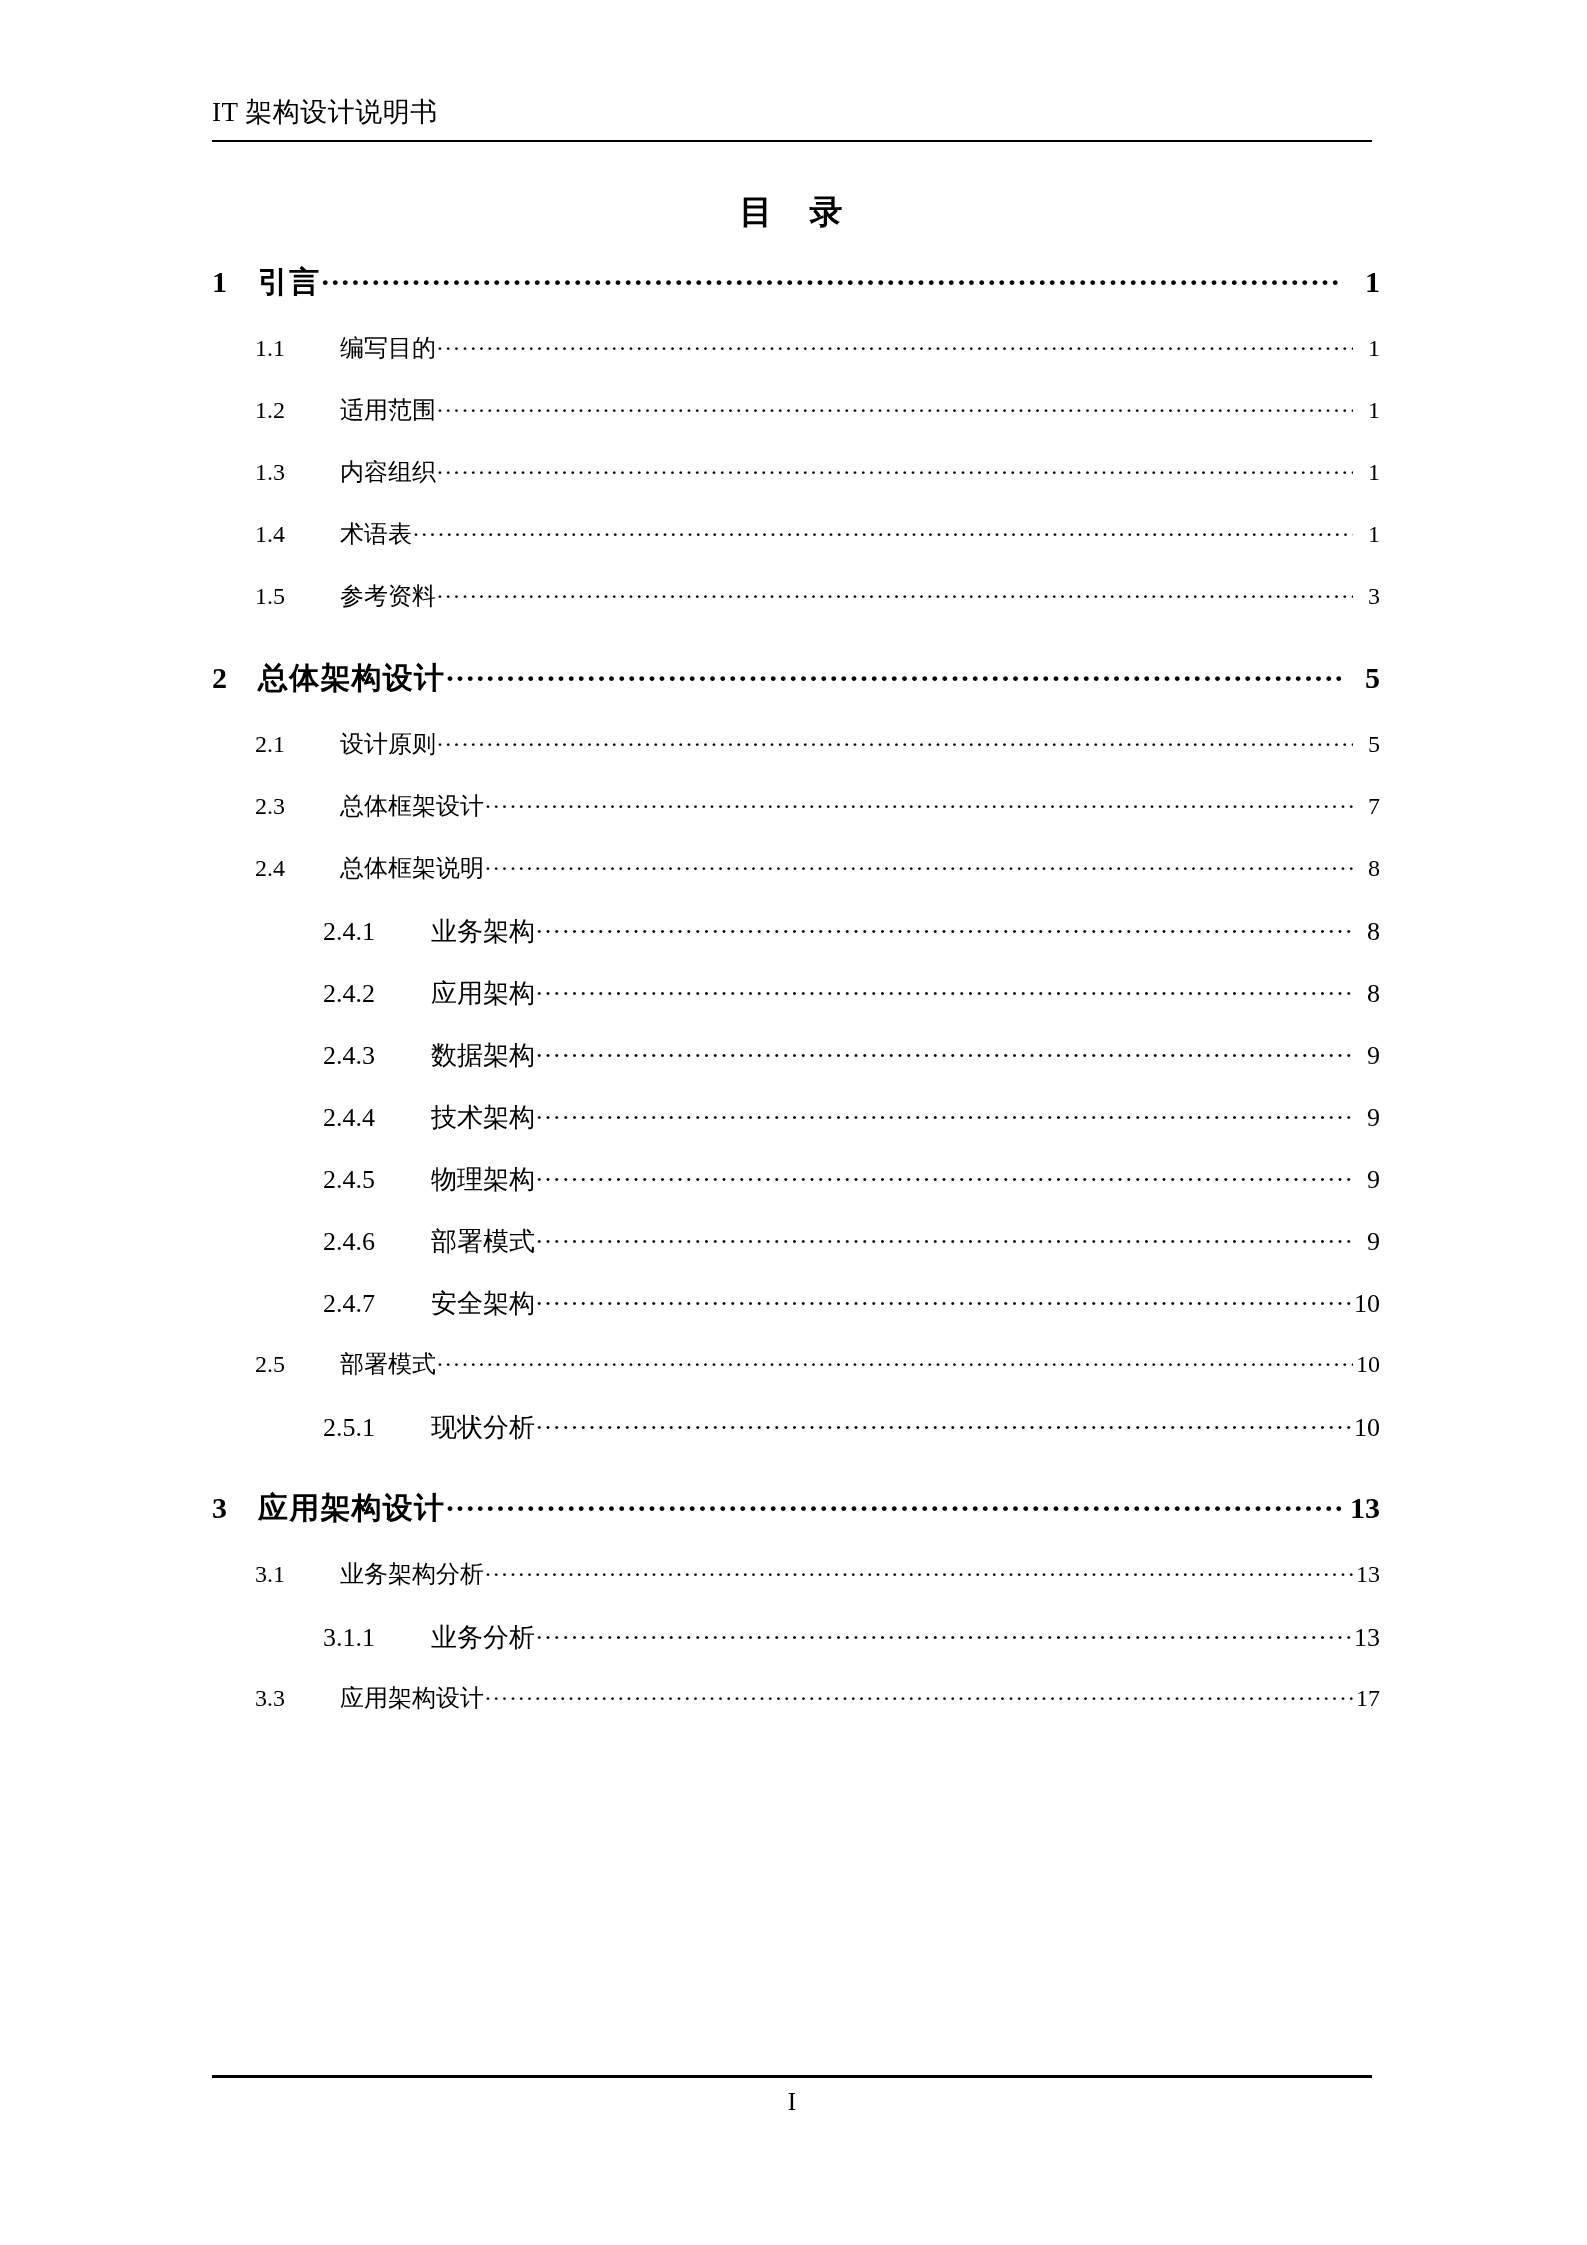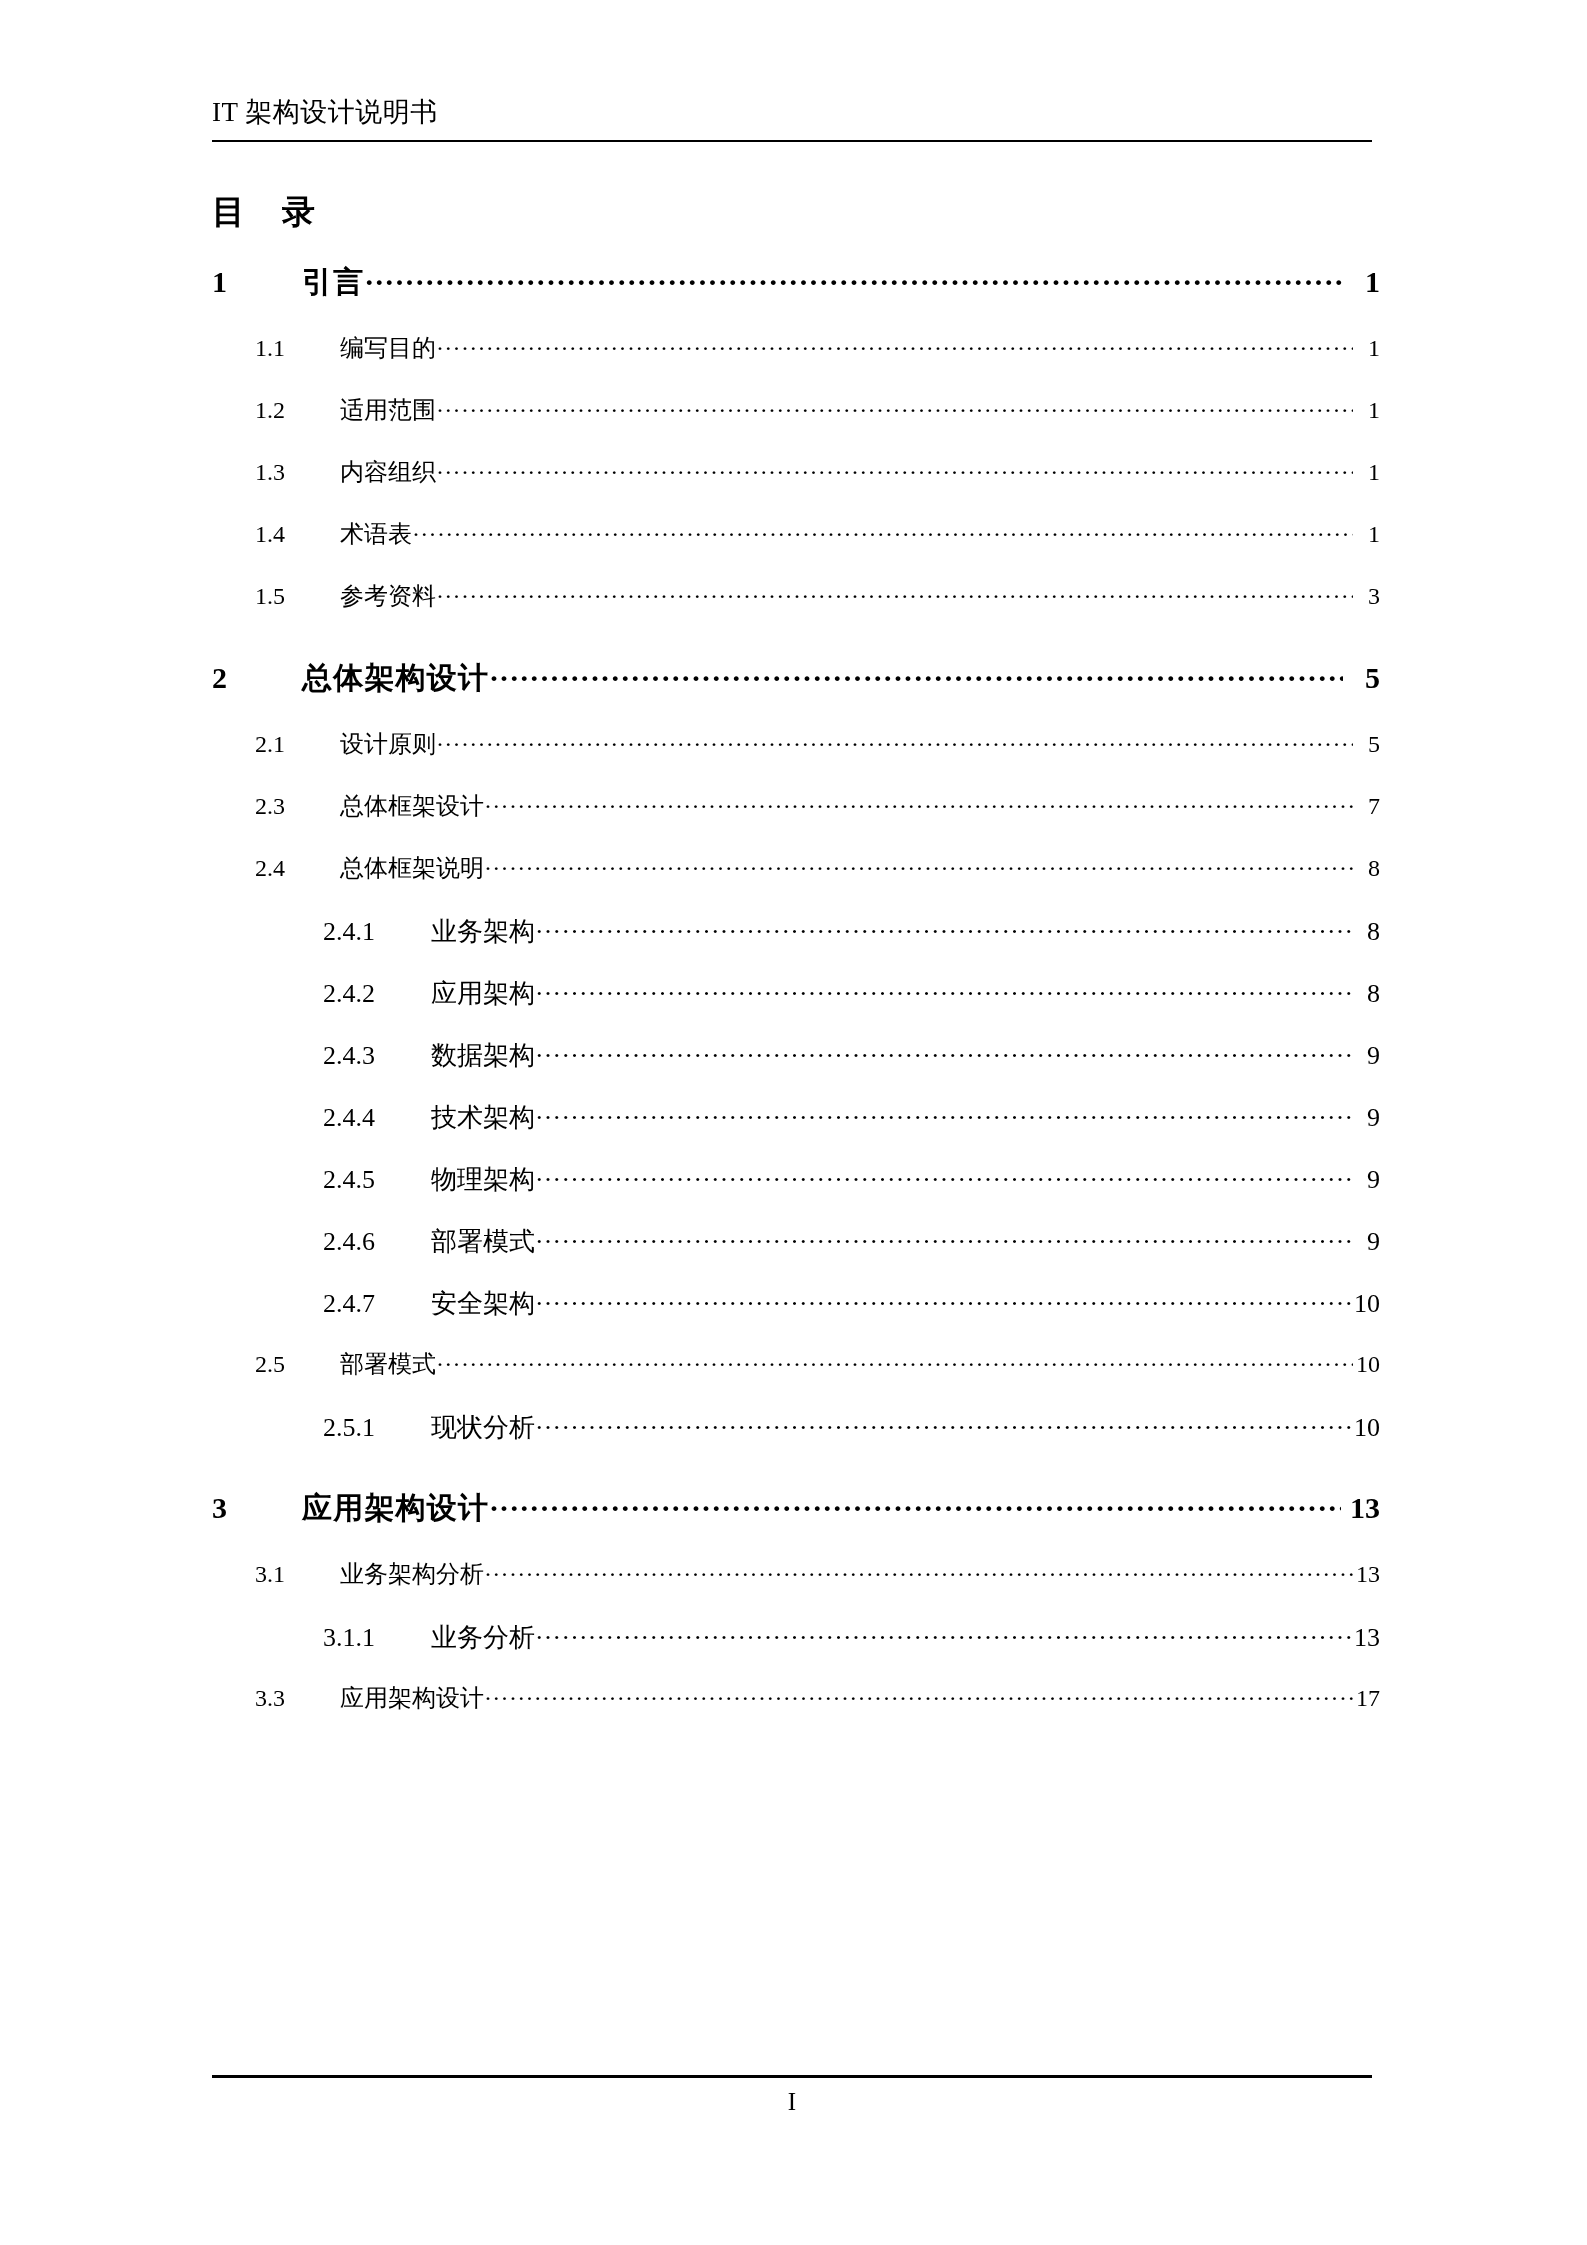--- a/index.html
+++ b/index.html
@@ -42,20 +42,21 @@
     height: 0;
     border-top: 2.2px solid #000000;
   }
 
   
   .toc-title {
     position: absolute;
     left: 212px;
     top: 190px;
     width: 1160px;
+    text-align: center;
     font-size: 33px;
     font-weight: bold;
     letter-spacing: 2px;
     white-space: pre;
   }
 
   
   .toc {
     position: absolute;
     left: 212px;
@@ -100,21 +101,21 @@
     min-width: 26px;
   }
 
   
   .lvl1 {
     height: 70px;
     font-size: 30px;
     font-weight: bold;
   }
   .lvl1 .num { width: 46px; }
-  .lvl1 .label { letter-spacing: 1.2px; margin-left: 44px; }
+  .lvl1 .label { letter-spacing: 1.2px; }
   .lvl1 .leader::after { letter-spacing: 2.6px; font-weight: bold; }
   .lvl1 .pageno { min-width: 28px; padding-left: 8px; }
 
   
   .lvl2 {
     height: 62px;
     font-size: 24px;
     font-weight: normal;
     padding-left: 43px;
   }

